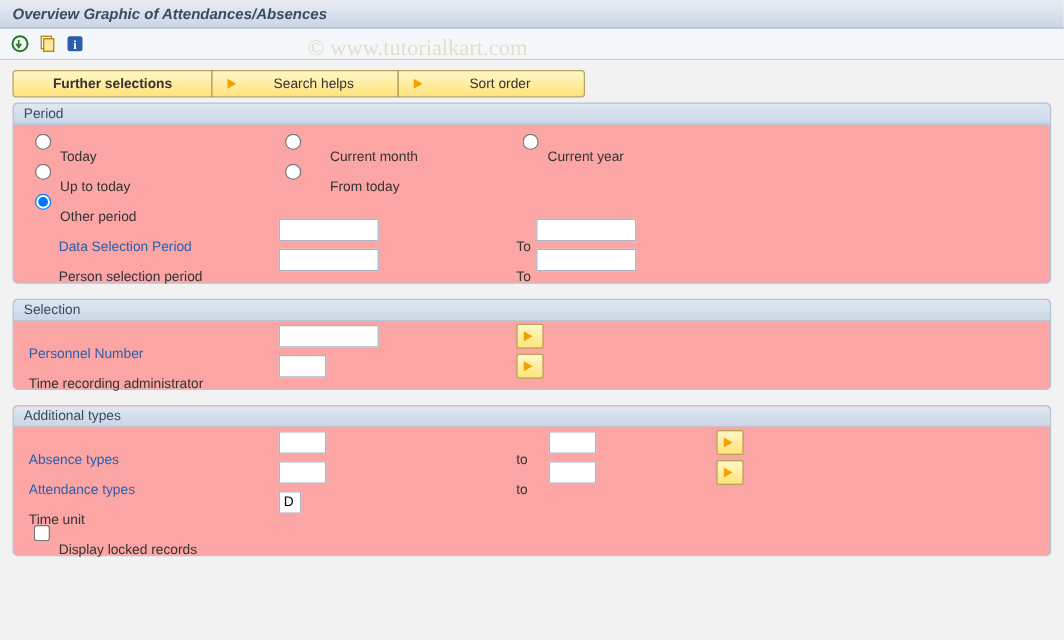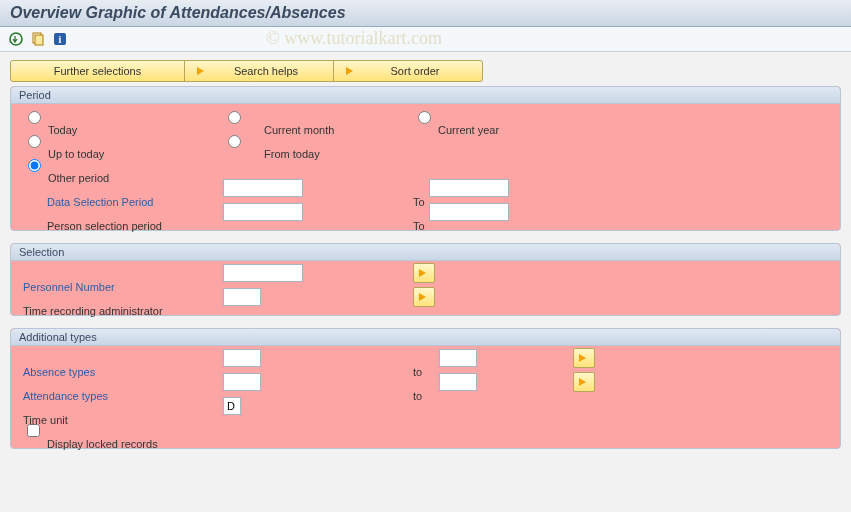--- a/index.html
+++ b/index.html
@@ -9,21 +9,21 @@
     font-size: 11px;
     background: #f2f2f2;
     width: 851px;
     height: 512px;
     overflow: hidden;
   }
   .title-bar {
     background: linear-gradient(to bottom, #e8edf3, #cad6e4);
     border-bottom: 1px solid #9aa9bc;
     padding: 4px 10px;
-    font-size: 16px;
+    font-size: 12px;
     font-style: italic;
     font-weight: bold;
     color: #3b4a60;
   }
   .app-toolbar {
     background: #f5f8fb;
     border-bottom: 1px solid #c7d0dc;
     padding: 4px 8px;
     display: flex;
     gap: 6px;
@@ -51,21 +51,21 @@
     align-items: center;
     justify-content: center;
     font-size: 11px;
     color: #333;
     cursor: pointer;
     padding: 0 10px;
     margin-right: -1px;
   }
   .bbtn:first-child { border-top-left-radius: 3px; border-bottom-left-radius: 3px; }
   .bbtn:last-child { border-top-right-radius: 3px; border-bottom-right-radius: 3px; }
-  .bbtn-wide { width: 175px; }
+  .bbtn-wide { width: 160px; font-weight: bold; }
   .bbtn-med { width: 150px; }
   .bbtn-label { flex: 1; text-align: center; }
   .arrow-yellow {
     width: 14px; height: 14px; position: relative; display:inline-block;
   }
   .arrow-yellow::before {
     content: ""; position:absolute; left:2px; top:3px;
     border-left: 7px solid #f2a100;
     border-top: 4px solid transparent;
     border-bottom: 4px solid transparent;
@@ -123,21 +123,21 @@
   .multi-btn {
     width: 22px; height: 20px;
     background: linear-gradient(to bottom, #fff7c9, #ffe37a);
     border: 1px solid #b7a55a;
     border-radius: 2px;
     display: inline-flex; align-items:center; justify-content:center;
     cursor: pointer;
   }
   .watermark {
     position: absolute;
-    top: 28px; left: 266px;
+    top: 28px; left: 246px;
     color: #e2dfc8;
     font-size: 18px;
     font-family: "Times New Roman", serif;
     pointer-events: none;
   }
   
   svg { display:block; }
 </style>
 </head>
 <body>

